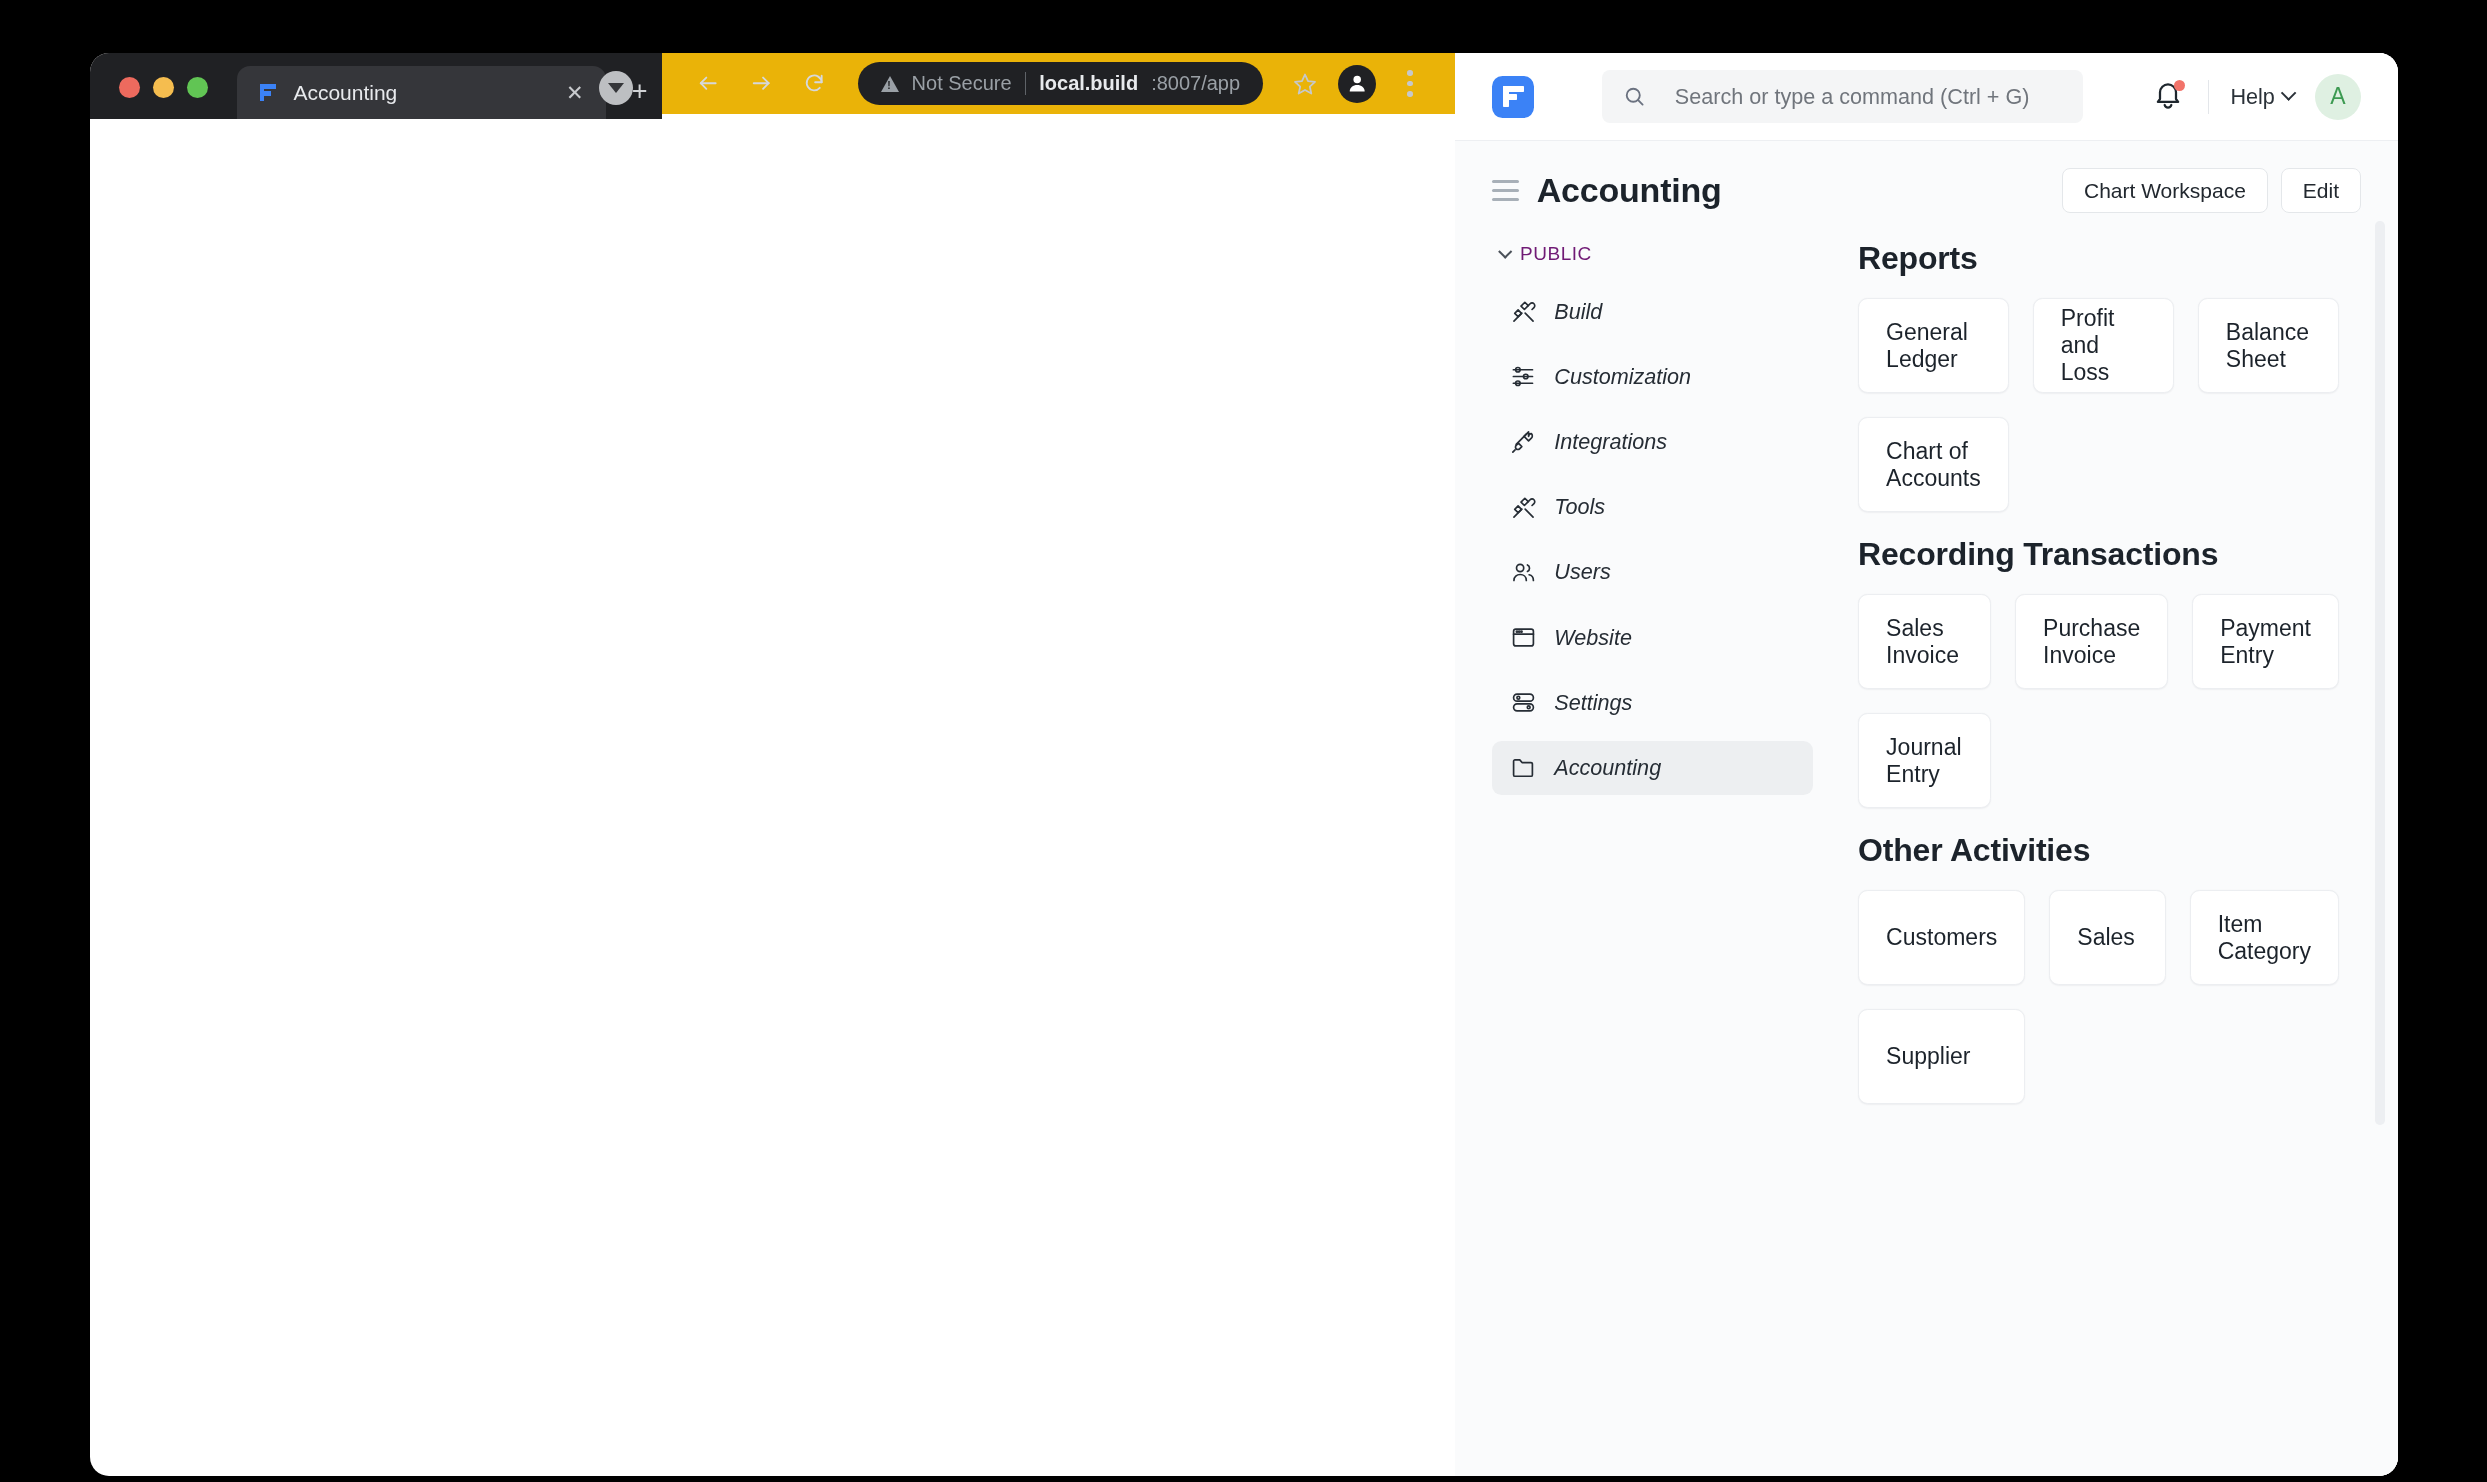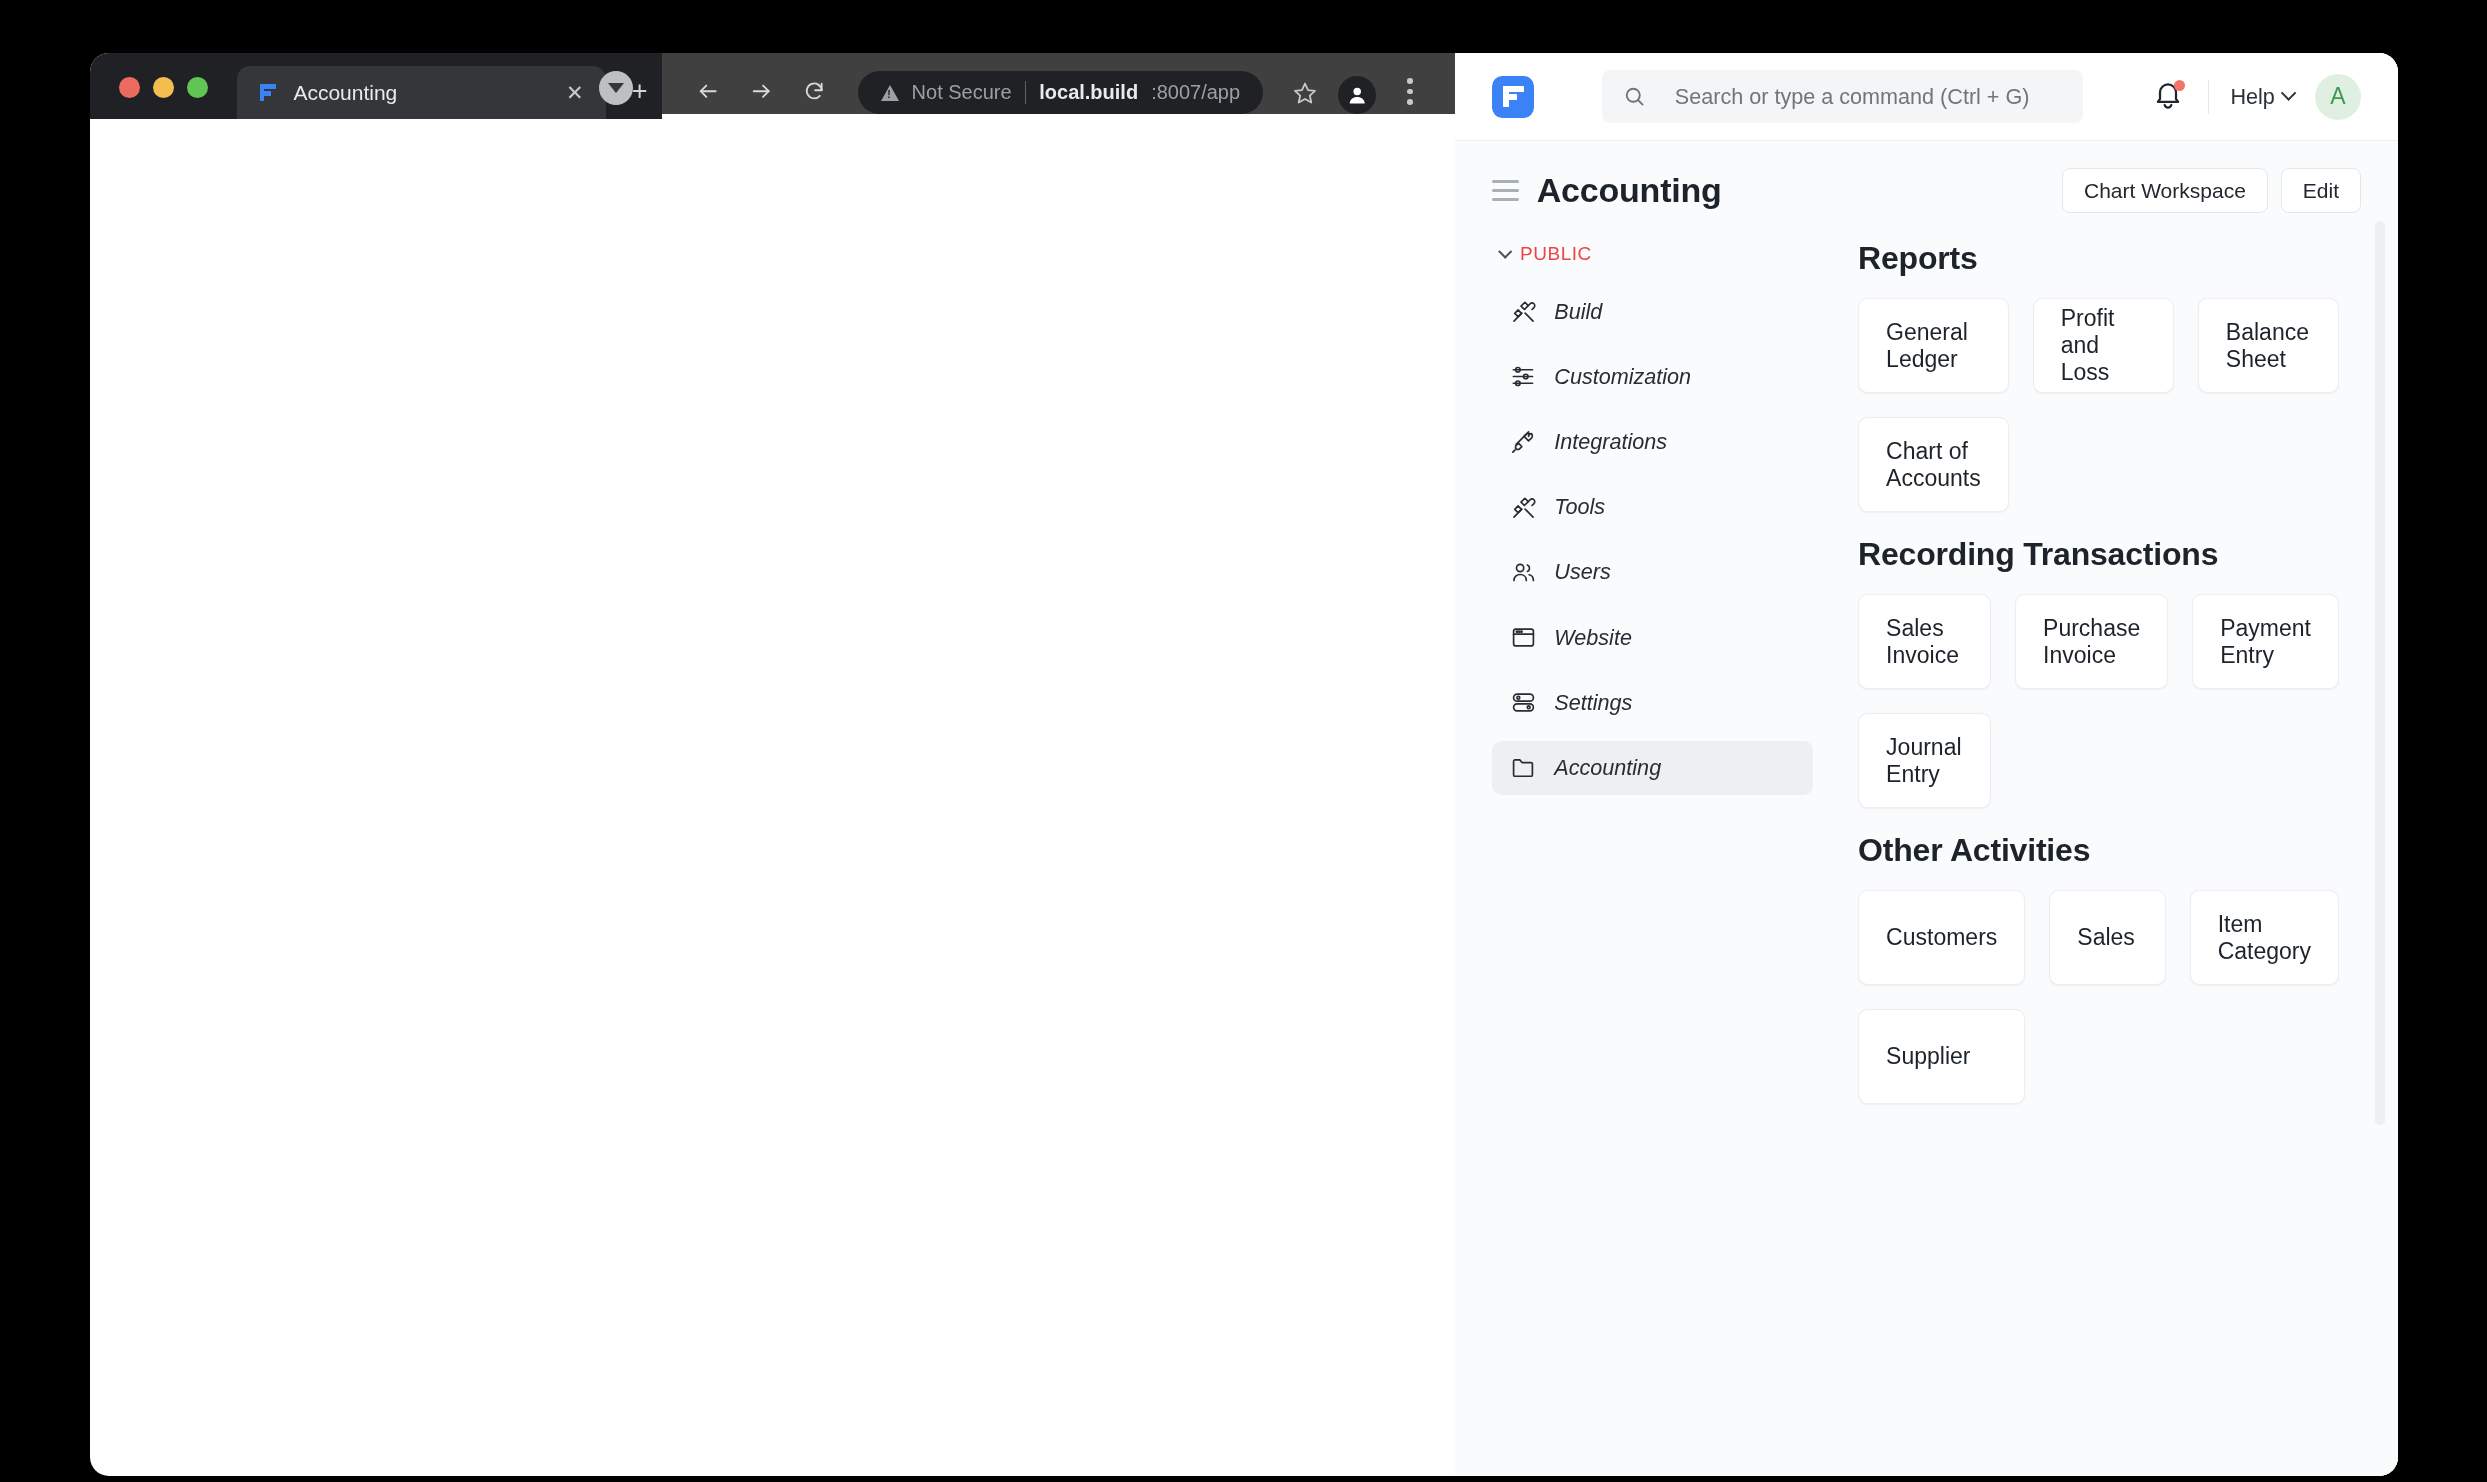--- a/index.html
+++ b/index.html
@@ -78,22 +78,22 @@
   .dl-chip .tri {
     width: 0; height: 0;
     border-left: 8px solid transparent;
     border-right: 8px solid transparent;
     border-top: 10.4px solid #35363A;
   }
 
   
   .toolbar {
     height: 61px;
-    background: #404040;
-    display: flex; align-items: flex-end;
+    background: #eab308;
+    display: flex; align-items: center;
     padding: 0 24px 0 24px;
     gap: 8px;
     flex: 0 0 auto;
   }
   .navbtn {
     width: 45px; height: 45px; border-radius: 50%;
     display: flex; align-items: center; justify-content: center;
     color: #D6D8DB;
   }
   .navbtn svg { width: 22.4px; height: 22.4px; }
@@ -195,21 +195,21 @@
     display: flex; align-items: center; padding: 0 21px;
     font-size: 21px; color: #22282F; white-space: nowrap;
   }
 
   .body-cols { flex: 1; display: flex; min-height: 0; padding-left: 37px; }
 
   
   .sidebar { width: 321px; flex: 0 0 auto; padding-top: 22.4px; }
   .side-group {
     display: flex; align-items: center; gap: 9.6px;
-    padding: 8px 0 8px 8px; color: #ef4444; font-size: 19px; letter-spacing: 0.5px;
+    padding: 8px 0 8px 8px; color: #701a75; font-size: 19px; letter-spacing: 0.5px;
   }
   .chev-dn {
     width: 10.4px; height: 10.4px; border-right: 2.4px solid #4A5159; border-bottom: 2.4px solid #4A5159;
     transform: rotate(45deg) translate(-1.6px,-1.6px);
   }
   .side-items { margin-top: 11.2px; }
   .side-item {
     display: flex; align-items: center; gap: 17.6px;
     height: 54px; margin: 0 0 11.2px 0; padding: 0 17.6px;
     border-radius: 9.6px; color: #262D35; font-size: 21.6px; font-style: italic;

